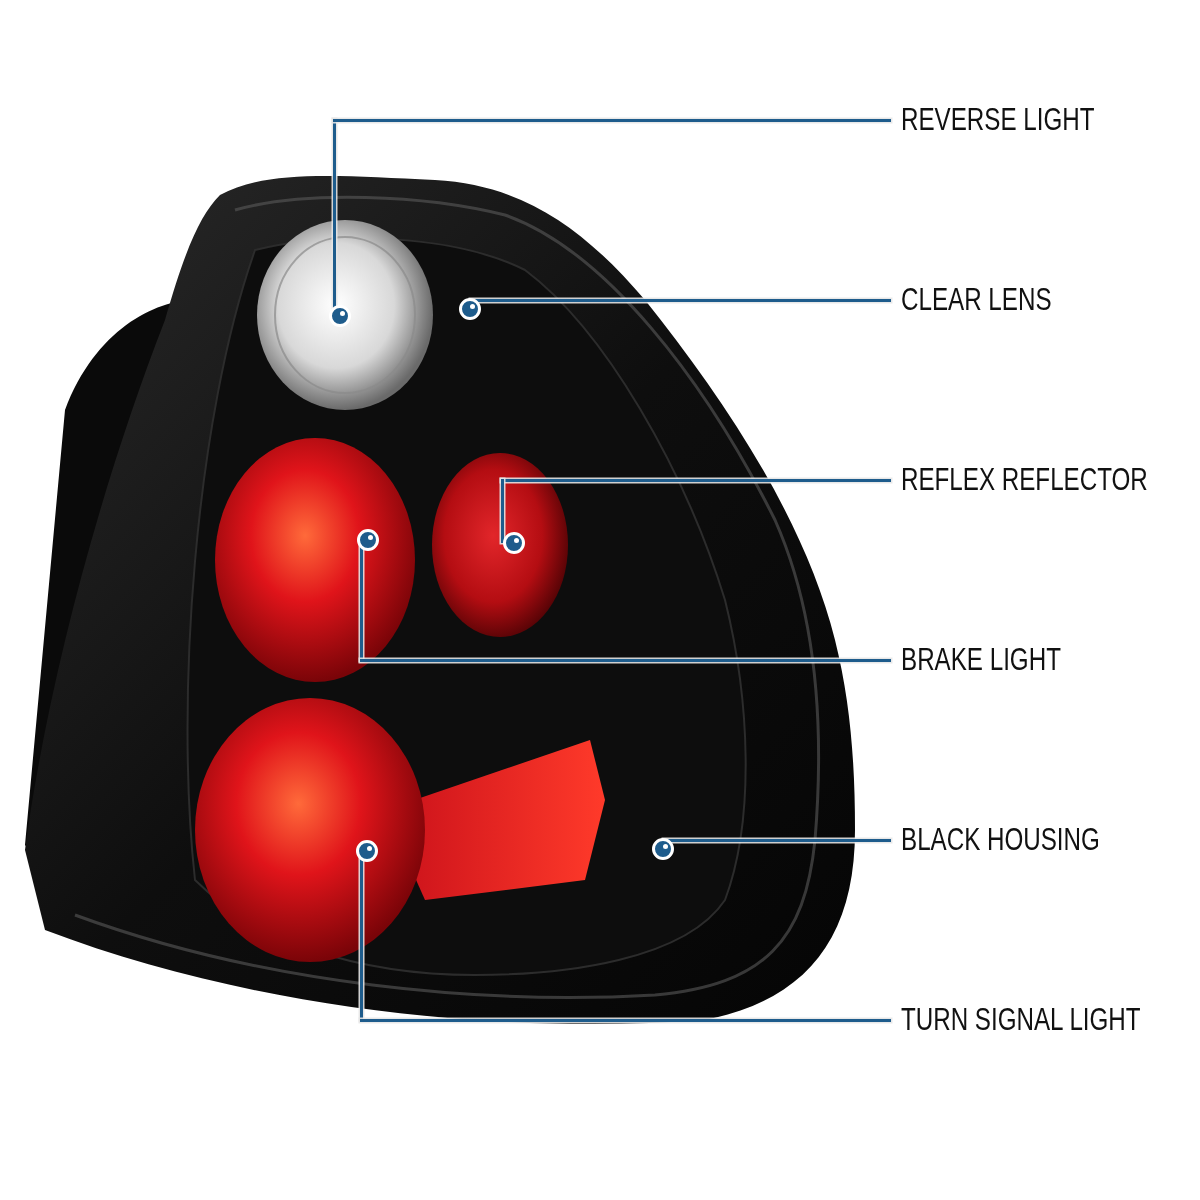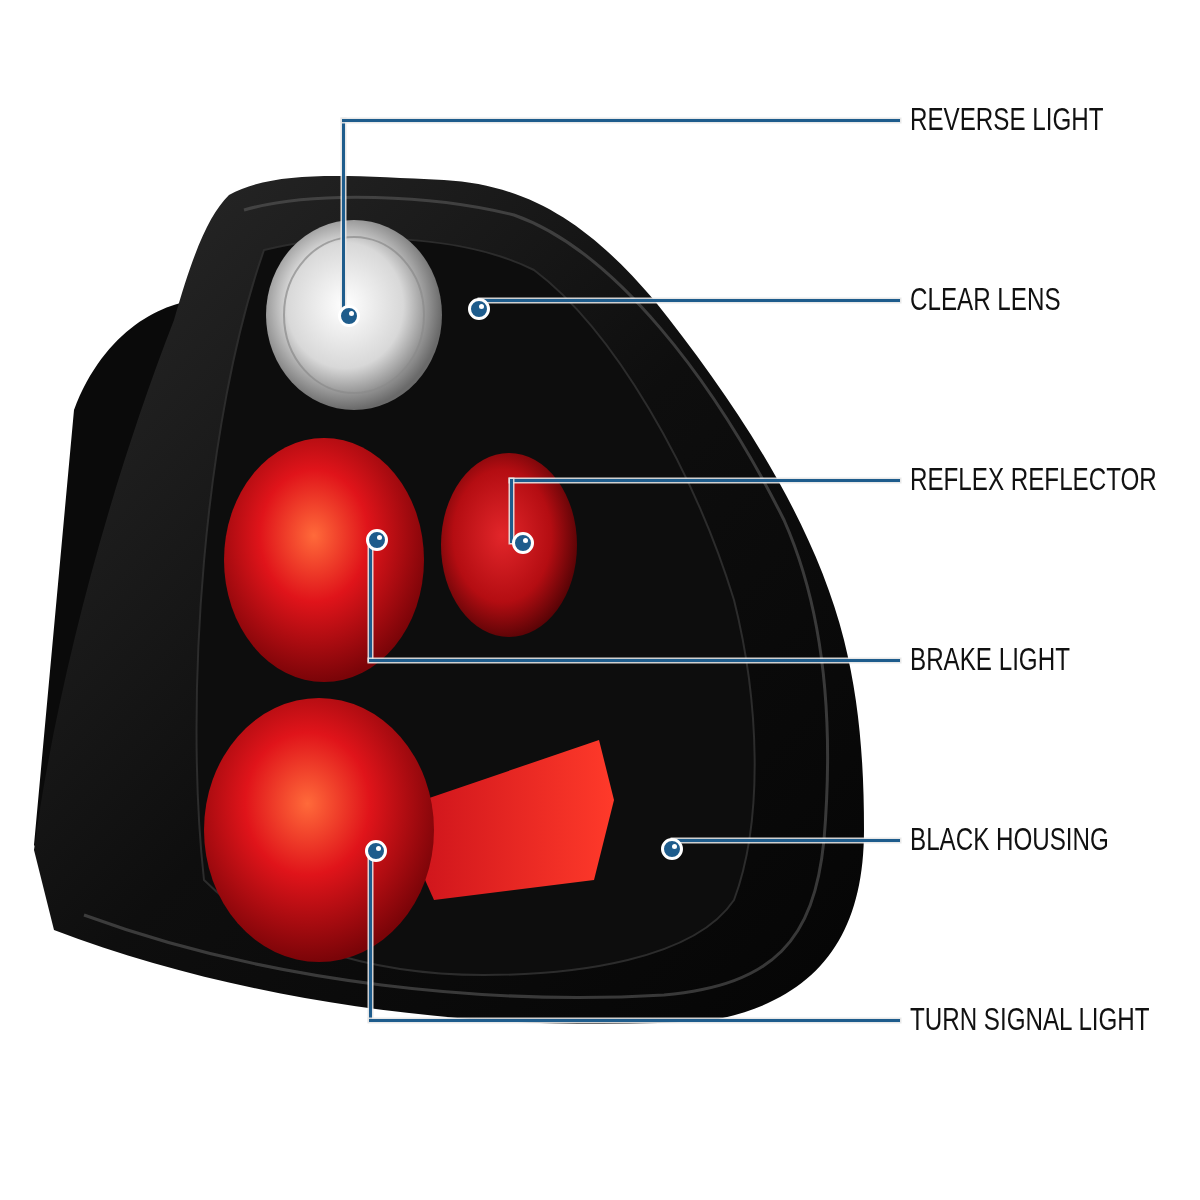--- a/index.html
+++ b/index.html
@@ -1,17 +1,17 @@
 <!DOCTYPE html>
 <html><head>
 <meta charset="utf-8">
 <style>
   html, body { margin:0; padding:0; background:#ffffff; }
   body { width:1200px; height:1200px; position:relative; overflow:hidden; font-family:"Liberation Sans", sans-serif; }
-  #stage { position:absolute; left:14px; top:0; width:951px; height:1200px;text-decoration:underline; }
+  #stage { position:absolute; left:5px; top:0; width:951px; height:1200px;text-decoration:underline; }
   .label {
     position:absolute; left:896px;
     font-family:"Liberation Sans", sans-serif;
     font-size:31px; font-weight:400; color:#111;
     transform:scaleX(0.78); transform-origin:left center;
     letter-spacing:0px; line-height:36px; white-space:nowrap;
   }
   .line { position:absolute; background:#1e5c8c; box-shadow:0 0 0 1.5px rgba(230,230,230,0.9); }
   .dot {
     position:absolute; width:16px; height:16px; border-radius:50%;

